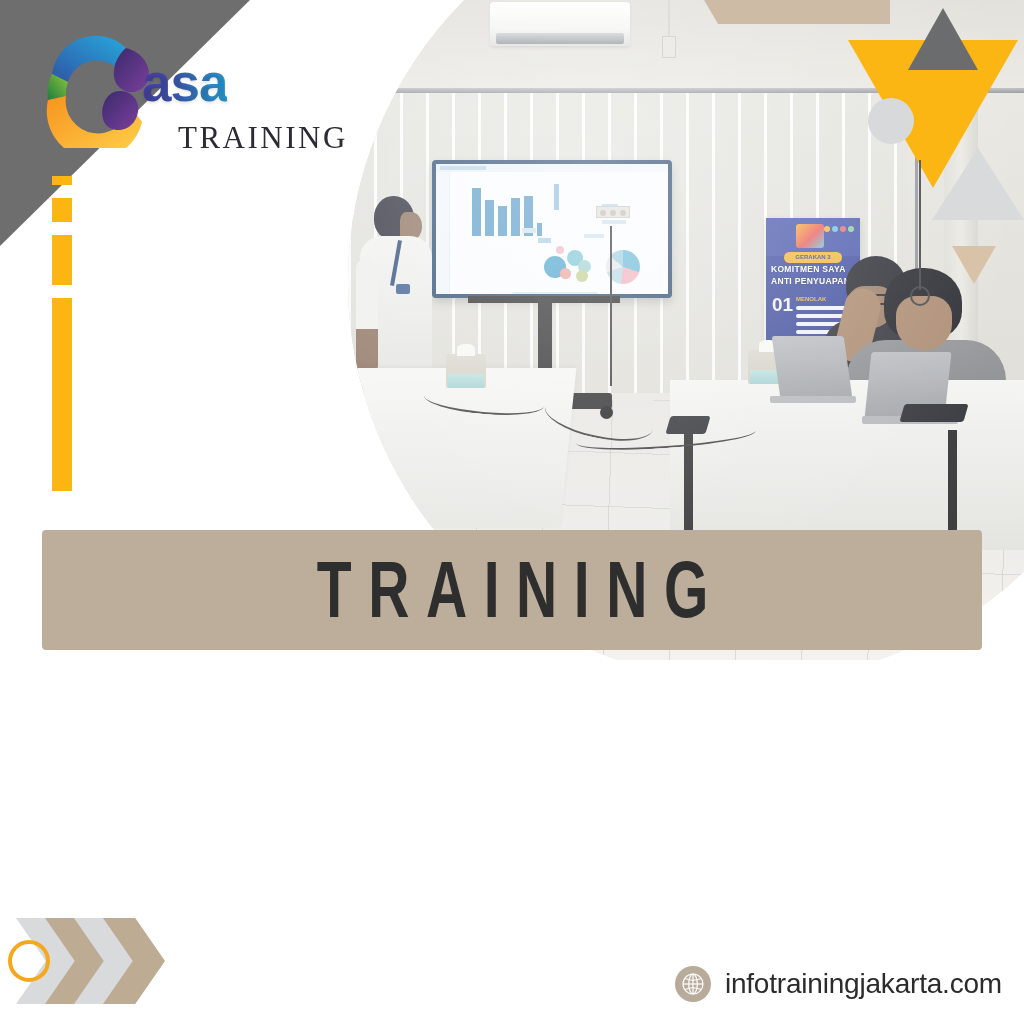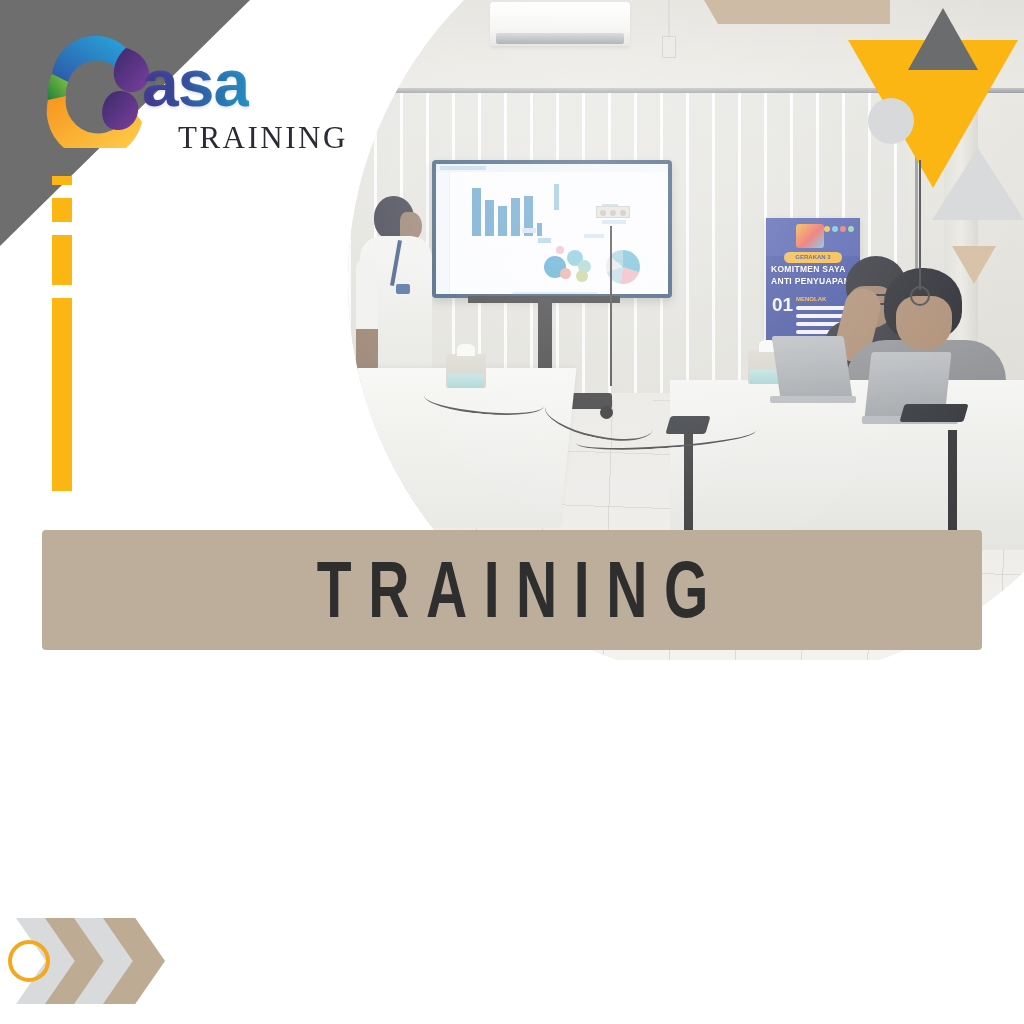--- a/index.html
+++ b/index.html
@@ -221,21 +221,21 @@
 
   
   .footer { position:absolute; right:22px; top:966px; display:flex; align-items:center; gap:14px; }
   .globe { width:36px; height:36px; border-radius:50%; background:#B8AB9A;
     position:relative; flex:0 0 auto; }
   .globe svg { position:absolute; left:7px; top:7px; }
   .footer .url { color:#2b2b2b; font-size:28px; letter-spacing:-.2px; }
 
   .logo { position:absolute; left:30px; top:16px; width:310px; height:140px; }
   .logo .mark { position:absolute; left:0; top:6px; width:130px; height:126px; }
-  .logo .asa { position:absolute; left:112px; top:30px; font-size:66px; font-weight:700;
+  .logo .asa { position:absolute; left:112px; top:30px; font-size:53px; font-weight:700;
     letter-spacing:-1px; line-height:74px;
     background:linear-gradient(100deg,#4a3b9a 0%,#3f4fa8 35%,#2f7fc0 70%,#2aa0d8 100%);
     -webkit-background-clip:text; background-clip:text; color:transparent;
     text-shadow:0 2px 3px rgba(0,0,0,.10); }
   .logo .trn { position:absolute; left:148px; top:104px; font-family:"Liberation Serif", serif;
     font-size:31px; letter-spacing:2.5px; color:#2b2b34; }
 </style>
 </head>
 <body>
 
@@ -429,14 +429,27 @@
 
 
   <div class="arrows">
     <div class="chev" style="left:0;background:#d9dadb;"></div>
     <div class="chev" style="left:29px;background:#bdab94;"></div>
     <div class="chev" style="left:58px;background:#d9dadb;"></div>
     <div class="chev" style="left:87px;background:#bdab94;"></div>
   </div>
   <div class="arrow-ring"></div>
 
+  <div class="footer">
+    <span class="globe">
+      <svg width="22" height="22" viewBox="0 0 22 22">
+        <circle cx="11" cy="11" r="10" fill="none" stroke="#ffffff" stroke-width="1.2"></circle>
+        <ellipse cx="11" cy="11" rx="4.3" ry="10" fill="none" stroke="#ffffff" stroke-width="1.2"></ellipse>
+        <line x1="1" y1="11" x2="21" y2="11" stroke="#ffffff" stroke-width="1.2"></line>
+        <path d="M3 5.5 Q11 9 19 5.5" fill="none" stroke="#ffffff" stroke-width="1.1"></path>
+        <path d="M3 16.5 Q11 13 19 16.5" fill="none" stroke="#ffffff" stroke-width="1.1"></path>
+        <line x1="11" y1="1" x2="11" y2="21" stroke="#ffffff" stroke-width="1.2"></line>
+      </svg>
+    </span>
+    <span class="url">infotrainingjakarta.com</span>
+  </div>
 
 </div>
 
 </body></html>

